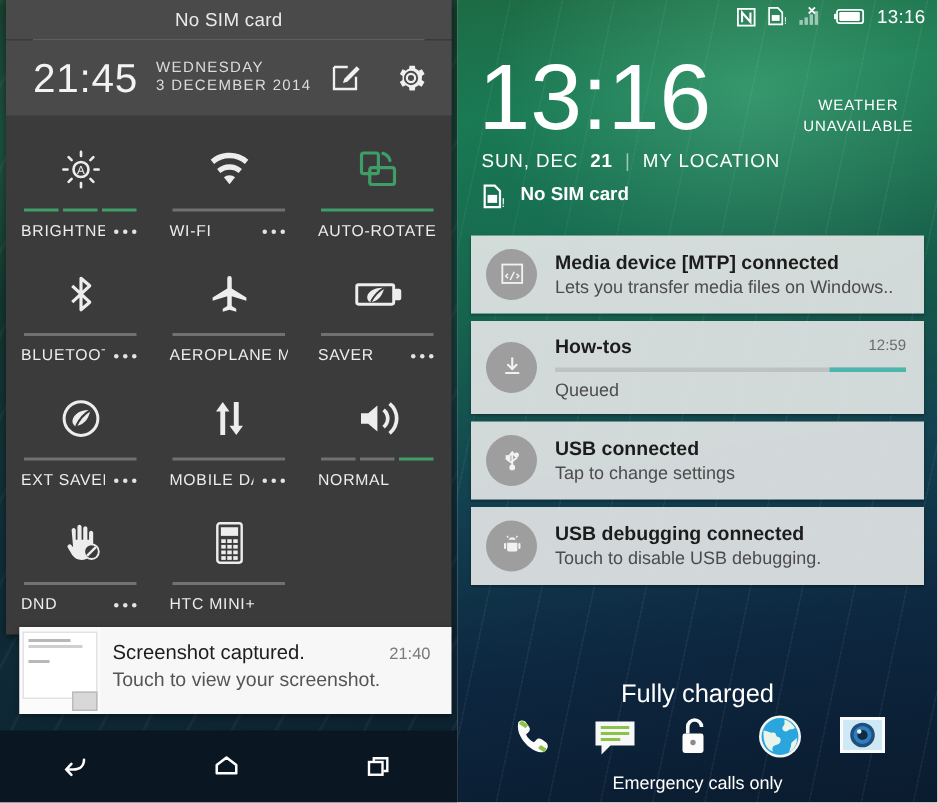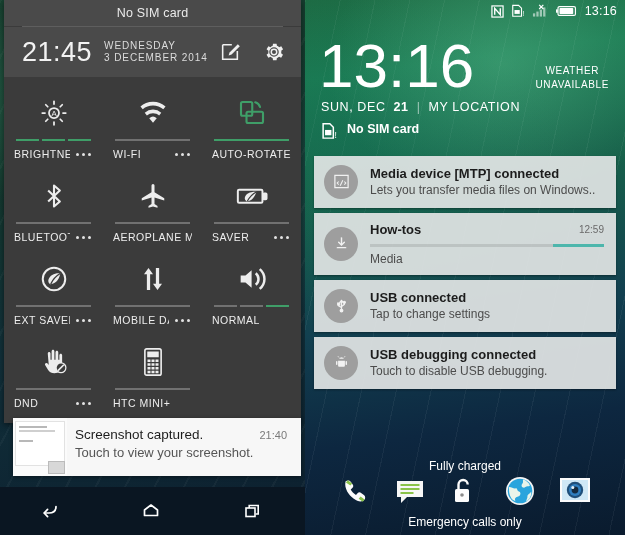--- a/index.html
+++ b/index.html
@@ -198,21 +198,21 @@
   .notif-main { flex:1; min-width:0; }
   .notif-head { display:flex; align-items:center; gap:8px; }
   .notif-title { font-size:13px; color:#1c1c1c; font-weight:bold; flex:1; white-space:nowrap; overflow:hidden; text-overflow:ellipsis;}
   .notif-time { font-size:10px; color:#6a6a6a; }
   .notif-sub { font-size:12px; color:#4c4c4c; margin-top:2px; }
   .notif-prog { height:3px; background:rgba(0,0,0,.10); margin:7px 0 5px; position:relative; }
   .notif-prog i { position:absolute; right:0; top:0; height:3px; width:22%; background:#4db6ac; display:block; }
 
   .charge-text {
     position:absolute; left:0; right:0; bottom: 62px; z-index:3;
-    text-align:center; color:#fff; font-size:12px;
+    text-align:center; color:#fff; font-size:17px;
   }
   .shortcuts {
     position:absolute; left:0; right:0; bottom: 26px; z-index:3;
     display:flex; align-items:center; justify-content:space-around;
     padding: 0 22px;
   }
   .sc { width:34px; height:34px; position:relative; }
   .emergency {
     position:absolute; left:0; right:0; bottom: 6px; z-index:3;
     text-align:center; color:#fff; font-size:12px;
@@ -644,21 +644,21 @@
           </svg>
         </span>
         <div class="notif-main">
           <div class="notif-head">
             <span class="notif-title">How-tos</span>
             <span class="notif-time">12:59</span>
           </div>
           <div class="notif-prog">
               <i></i>
             </div>
-          <div class="notif-sub">Media</div>
+          <div class="notif-sub">Queued</div>
         </div>
       </div>
 
       <div class="notif">
         <span class="notif-avatar">
           <svg width="17" height="17" viewBox="0 0 18 18" fill="none" stroke="#f2f2f2" stroke-width="1.3" stroke-linecap="round">
             <path d="M9 14V4"></path>
               <path d="M7.2 5.8L9 3.6l1.8 2.2" fill="#f2f2f2"></path>
             <path d="M9 10l3-2.2V6.2"></path>
               <circle cx="12" cy="5.6" r="1.1" fill="#f2f2f2"></circle>

